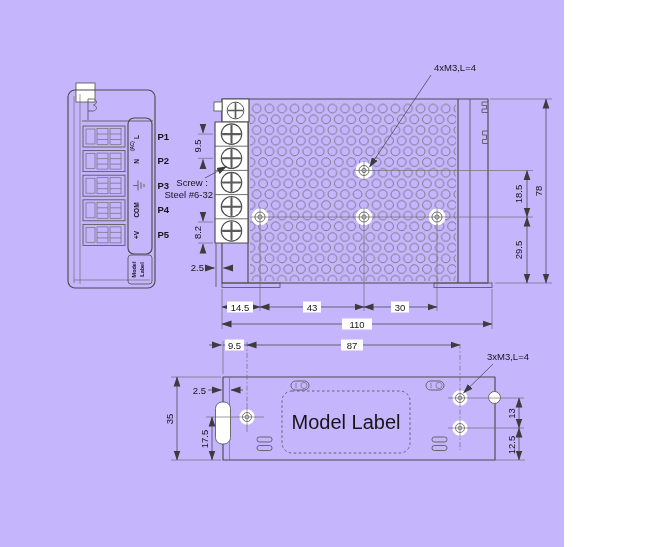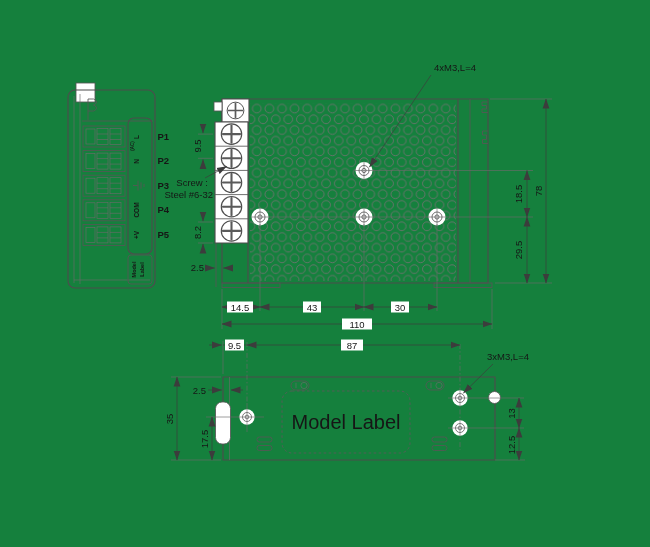--- a/index.html
+++ b/index.html
@@ -1,16 +1,16 @@
 <!DOCTYPE html>
 <html><head>
 <meta charset="utf-8">
 <style>
   html,body{margin:0;padding:0;background:#ffffff;}
-  #stage{position:relative;width:650px;height:547px;background:#15803d;overflow:hidden;}
+  #stage{position:relative;width:564px;height:547px;background:#c4b5fd;overflow:hidden;}
   svg{position:absolute;left:0;top:0;}
   .ol{fill:none;stroke:#4d4d4d;stroke-width:1.15;stroke-linejoin:round;}
   .olw{fill:#ffffff;stroke:#4d4d4d;stroke-width:1.15;stroke-linejoin:round;}
   .tl{fill:none;stroke:#565656;stroke-width:0.85;}
   .tlw{fill:#ffffff;stroke:#565656;stroke-width:0.85;}
   .thin{fill:none;stroke:#6a6a6a;stroke-width:0.65;}
   .cl{fill:none;stroke:#6a6a6a;stroke-width:0.65;stroke-dasharray:5 2.2 1.5 2.2;}
   .dim{fill:none;stroke:#3c3c3c;stroke-width:0.7;}
   .scr{stroke:#5a5a5a;stroke-width:2.1;stroke-linecap:round;}
   .wbg{fill:#ffffff;stroke:none;}

